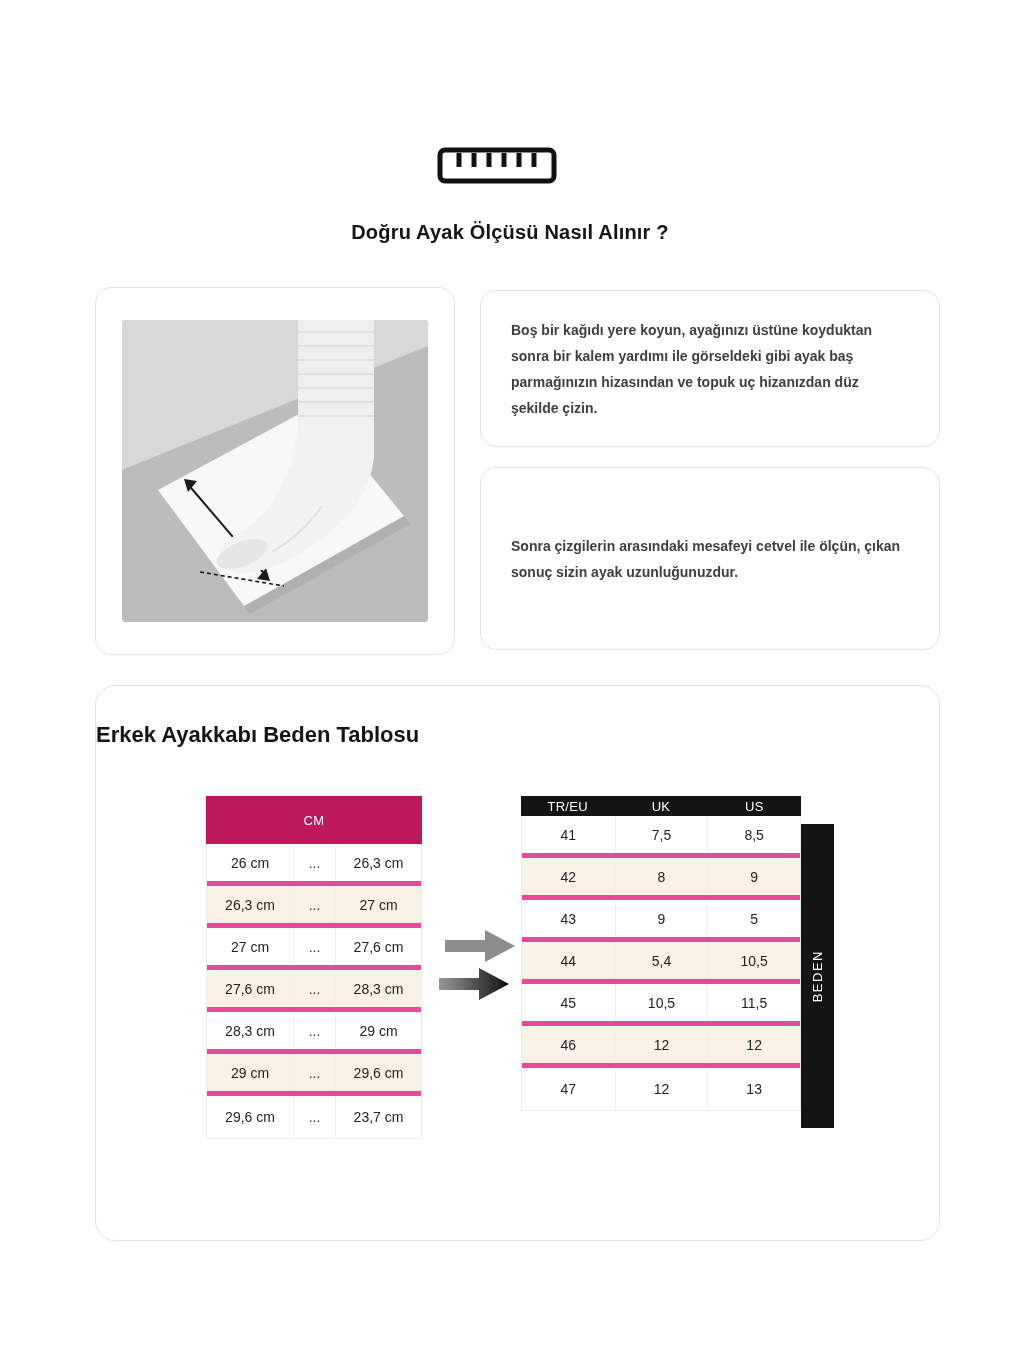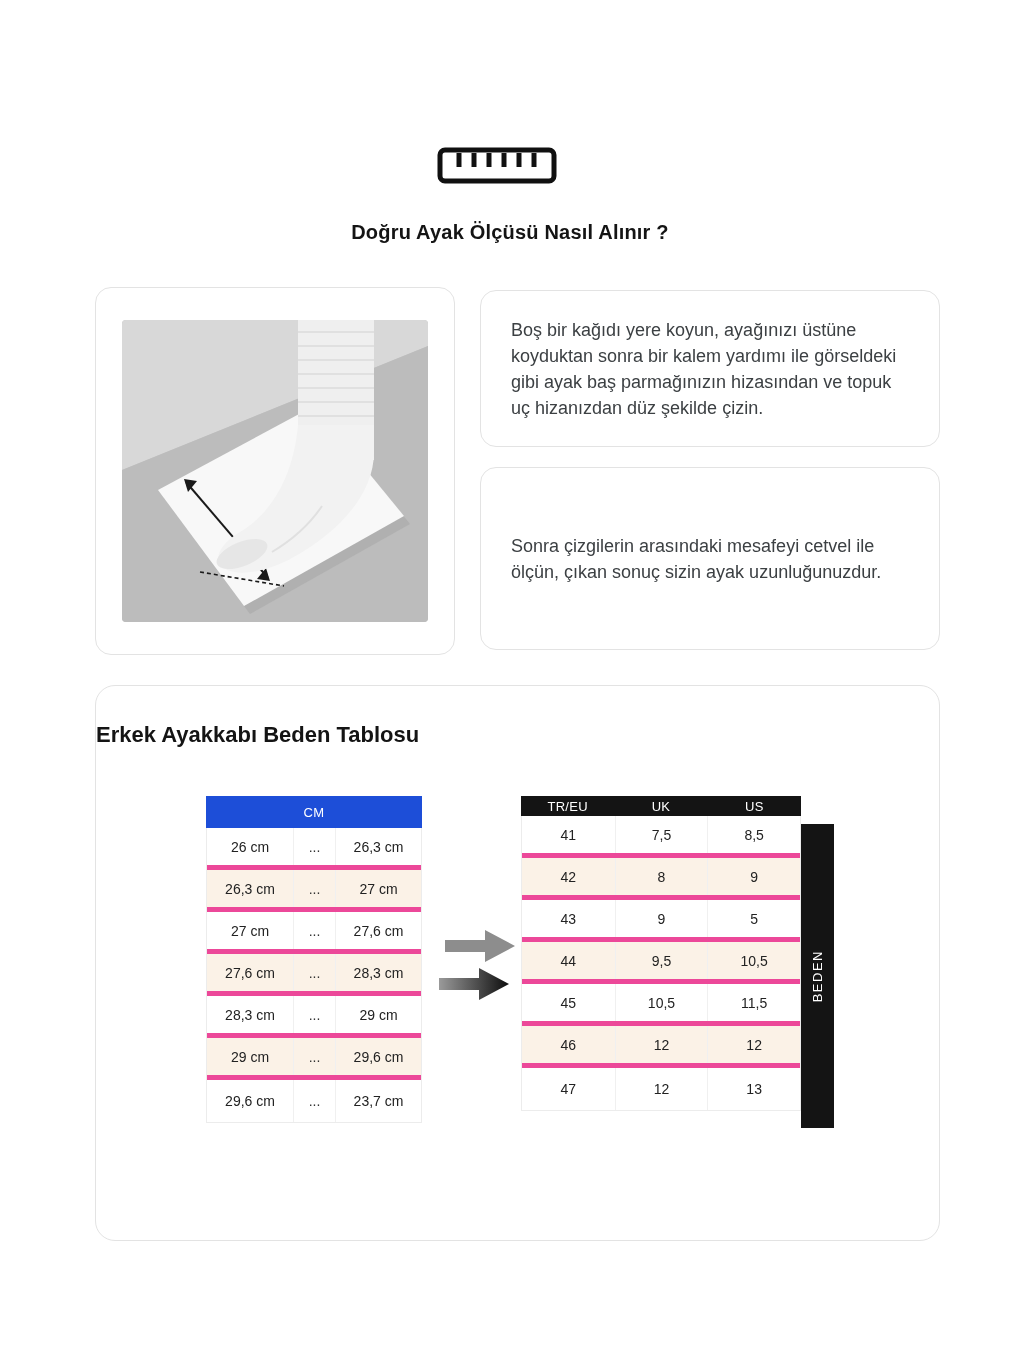--- a/index.html
+++ b/index.html
@@ -14,28 +14,28 @@
 
   .image-card { position:absolute; left:95px; top:287px; width:360px; height:368px;
     border:1px solid #e3e3e3; border-radius:16px; background:#fff;
     display:flex; align-items:center; justify-content:center; }
   .image-card svg { width:306px; height:302px; border-radius:4px; display:block; }
 
   .text-card { position:absolute; left:480px; width:460px; border:1px solid #e3e3e3;
     border-radius:16px; background:#fff; padding:26px 30px; display:flex; align-items:center; }
   .text-card.first  { top:290px; height:157px; }
   .text-card.second { top:467px; height:183px; }
-  .text-card p { font-size:18px; line-height:26px; color:#3c4043; }
+  .text-card p { font-size:14px; line-height:26px; color:#3c4043;font-weight:bold; }
 
   .table-card { position:absolute; left:95px; top:685px; width:845px; height:556px;
     border:1px solid #e3e3e3; border-radius:20px; background:#fff; }
   .table-title { position:absolute; top:36px; left:0; width:100%; text-align:left;
     font-size:22px; font-weight:700; color:#141414; }
 
-  .t-header { height:32px; background:#1d4ed8; color:#ffffff; display:flex;
+  .t-header { height:48px; background:#be185d; color:#ffffff; display:flex;
     align-items:center; justify-content:center; font-size:13px; letter-spacing:0.4px; }
 
   .cm-table { position:absolute; left:110px; top:110px; width:216px; }
   .cm-body { border:1px solid #ececec; border-top:none; }
   .row { display:grid; height:42px; font-size:14px; color:#222; border-bottom:5px solid #ec4899; }
   .row:last-child { border-bottom:none; }
   .cm-row { grid-template-columns:1fr 42px 1fr; }
   .row.alt { background:#fbf2e7; }
   .cell { height:100%; display:flex; align-items:center; justify-content:center; }
   .row .cell + .cell { border-left:1px solid #f0f0f0; }
@@ -186,21 +186,21 @@
           <div class="cell">8</div>
           <div class="cell">9</div>
         </div>
         <div class="row sz-row">
           <div class="cell">43</div>
           <div class="cell">9</div>
           <div class="cell">5</div>
         </div>
         <div class="row sz-row alt">
           <div class="cell">44</div>
-          <div class="cell">9,5</div>
+          <div class="cell">5,4</div>
           <div class="cell">10,5</div>
         </div>
         <div class="row sz-row">
           <div class="cell">45</div>
           <div class="cell">10,5</div>
           <div class="cell">11,5</div>
         </div>
         <div class="row sz-row alt">
           <div class="cell">46</div>
           <div class="cell">12</div>

